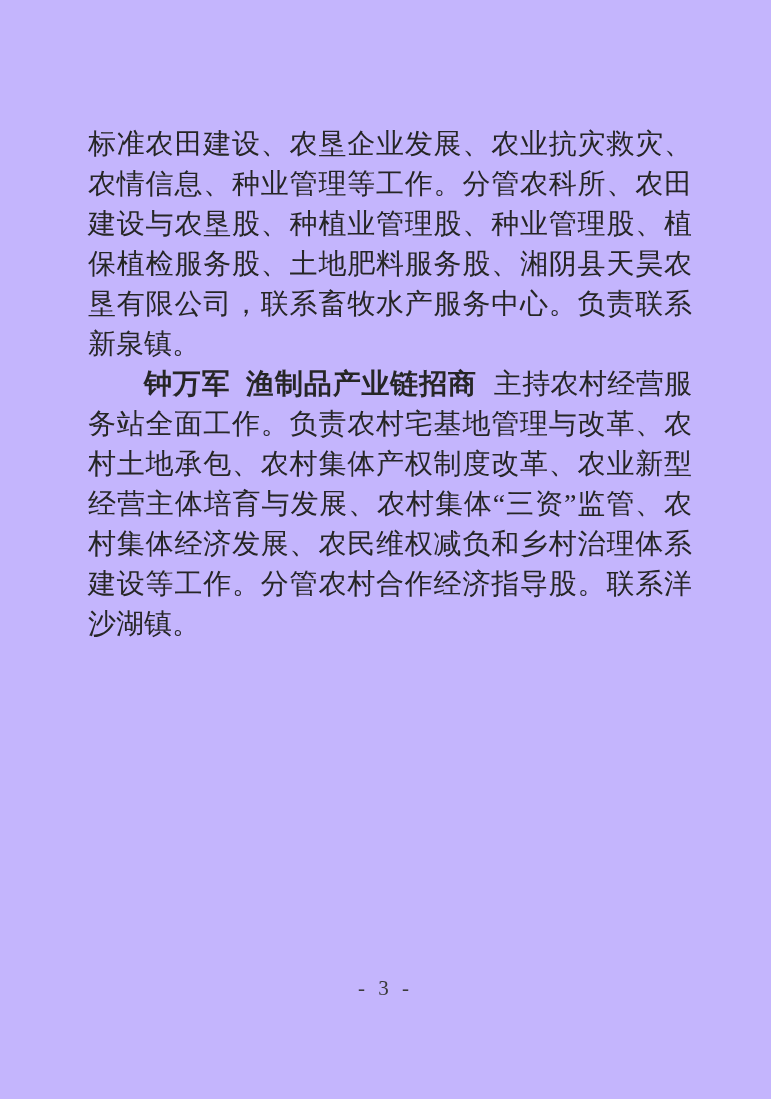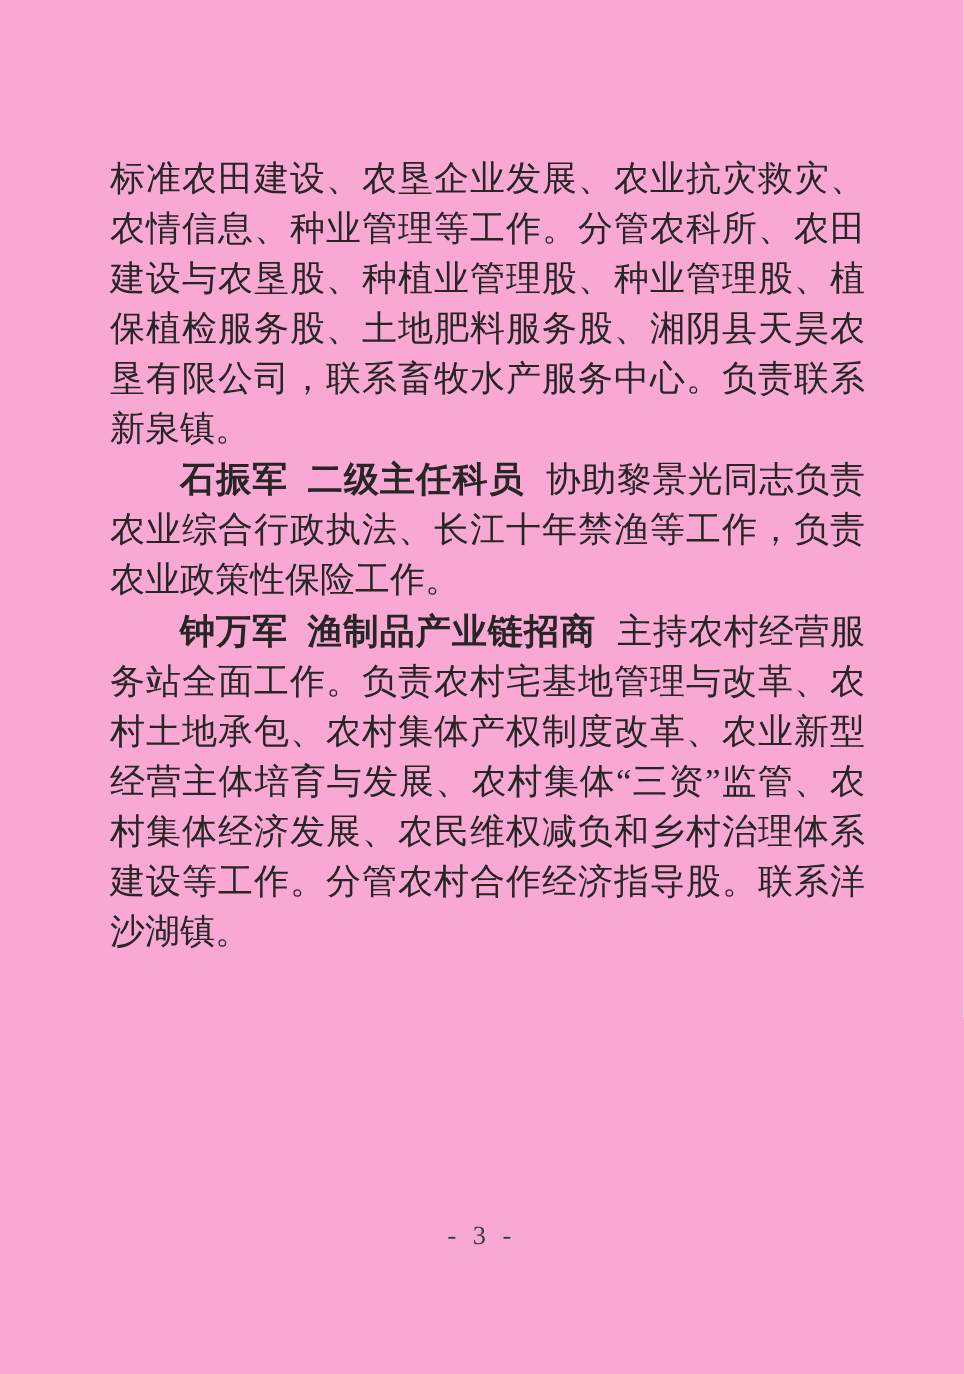--- a/index.html
+++ b/index.html
@@ -4,21 +4,21 @@
 <style>
   html, body {
     margin: 0;
     padding: 0;
     background: #ffffff;
   }
   .page {
     position: relative;
     width: 771px;
     height: 1099px;
-    background: #f9a8d4;
+    background: #c4b5fd;
     overflow: hidden;
     font-family: "Liberation Serif", serif;
   }
   .content {
     position: absolute;
     left: 88px;
     right: 79px;
     top: 124px;
     color: #262626;
     font-size: 28px;
@@ -59,23 +59,20 @@
   }
 </style>
 </head>
 <body>
 
 <div class="page">
   <div class="content">
 
     <p class="para no-indent">标准农田建设、农垦企业发展、农业抗灾救灾、农情信息、种业管理等工作。分管农科所、农田建设与农垦股、种植业管理股、种业管理股、植保植检服务股、土地肥料服务股、湘阴县天昊农垦有限公司，联系畜牧水产服务中心。负责联系新泉镇。</p>
 
-    <p class="para">
-      <span class="entry-name">石振军</span><span class="entry-title">二级主任科员</span><span class="entry-body">协助黎景光同志负责农业综合行政执法、长江十年禁渔等工作，负责农业政策性保险工作。</span>
-    </p>
 
 
 
     <p class="para">
       <span class="entry-name">钟万军</span><span class="entry-title">渔制品产业链招商</span><span class="entry-body">主持农村经营服务站全面工作。负责农村宅基地管理与改革、农村土地承包、农村集体产权制度改革、农业新型经营主体培育与发展、农村集体“三资”监管、农村集体经济发展、农民维权减负和乡村治理体系建设等工作。分管农村合作经济指导股。联系洋沙湖镇。</span>
     </p>
 
   </div>
 
   <div class="footer">- 3 -</div>

